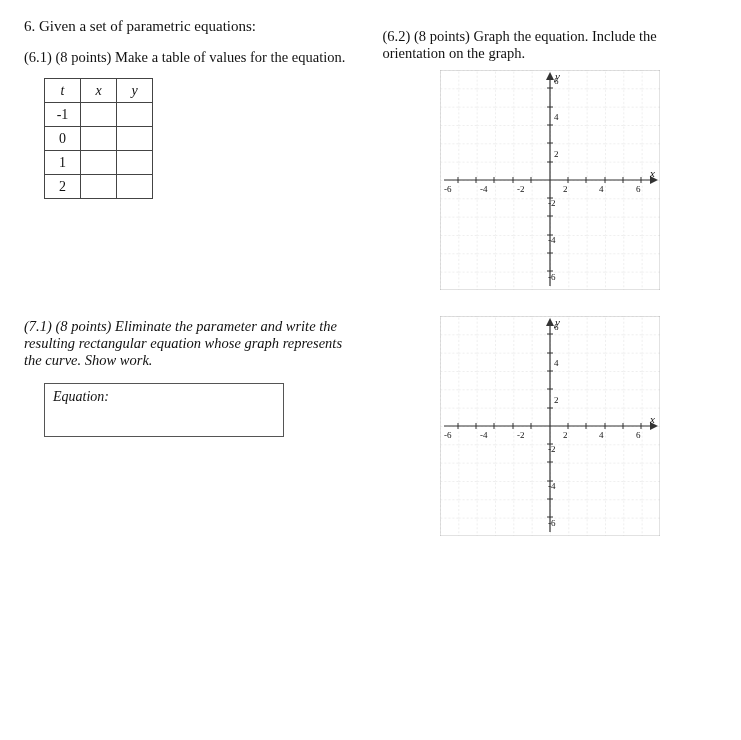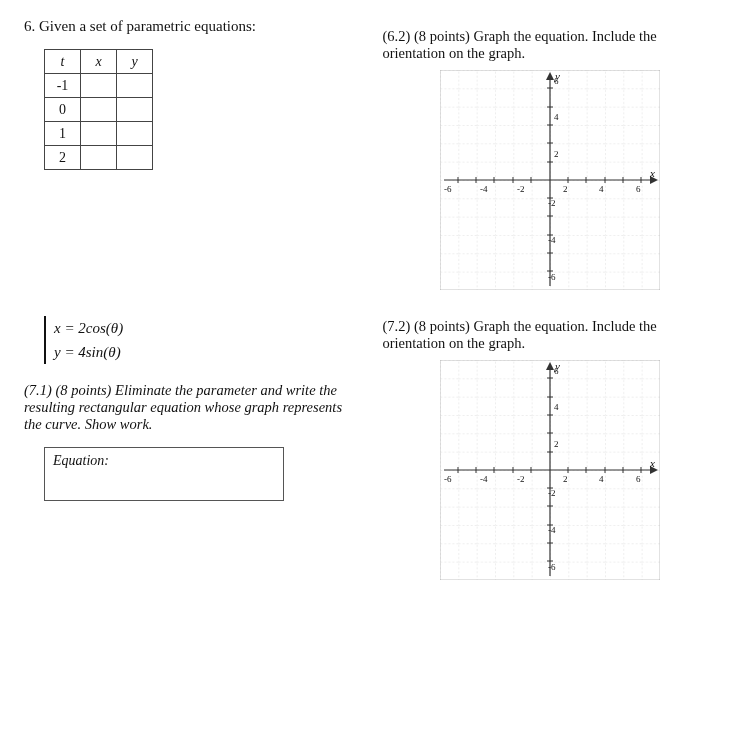--- a/index.html
+++ b/index.html
@@ -83,20 +83,25 @@
 
   <div class="problem-section">
     <div class="two-col">
       <div class="left-col">
         <div class="problem-header">
           <span>6.</span>
           <span>Given a set of parametric equations:</span>
         </div>
 
         <div style="margin-top:14px;">
+          <div class="sub-problem">
+            <span>(6.1)</span>
+            <span>(8 points)</span>
+            <span>Make a table of values for the equation.</span>
+          </div>
           <table class="value-table">
             <thead>
               <tr>
                 <th><em>t</em></th>
                 <th><em>x</em></th>
                 <th><em>y</em></th>
               </tr>
             </thead>
             <tbody>
               <tr>
@@ -190,43 +195,34 @@
             </svg>
           </div>
         </div>
       </div>
     </div>
   </div>
 
   <div class="problem-section">
     <div class="two-col">
       <div class="left-col">
-        <div class="system-eq">
-          <div><em>x = 2cos(θ)</em></div>
-          <div><em>y = 4sin(θ)</em></div>
-        </div>
 
         <div style="margin-top:10px;font-style:italic;">
           <div class="sub-problem">
             <span>(7.1)</span>
             <span>(8 points)</span>
             <span>Eliminate the parameter and write the resulting rectangular equation whose graph represents the curve. Show work.</span>
           </div>
           <div class="equation-box">
             <span>Equation:</span>
           </div>
         </div>
       </div>
 
       <div class="right-col">
-        <div class="sub-problem">
-          <span>(7.2)</span>
-          <span>(8 points)</span>
-          <span>Graph the equation. Include the orientation on the graph.</span>
-        </div>
         <div class="graph-container">
           <div class="graph-canvas">
             <svg viewBox="0 0 220 220" xmlns="http://www.w3.org/2000/svg">
               <defs>
                 <pattern id="grid7" width="18.33" height="18.33" patternUnits="userSpaceOnUse">
                   <path d="M 18.33 0 L 0 0 0 18.33" fill="none" stroke="#bbb" stroke-width="0.5" stroke-dasharray="2,2"></path>
                 </pattern>
               </defs>
               <rect width="220" height="220" fill="white" stroke="#888" stroke-width="0.5"></rect>
               <rect width="220" height="220" fill="url(#grid7)"></rect>

